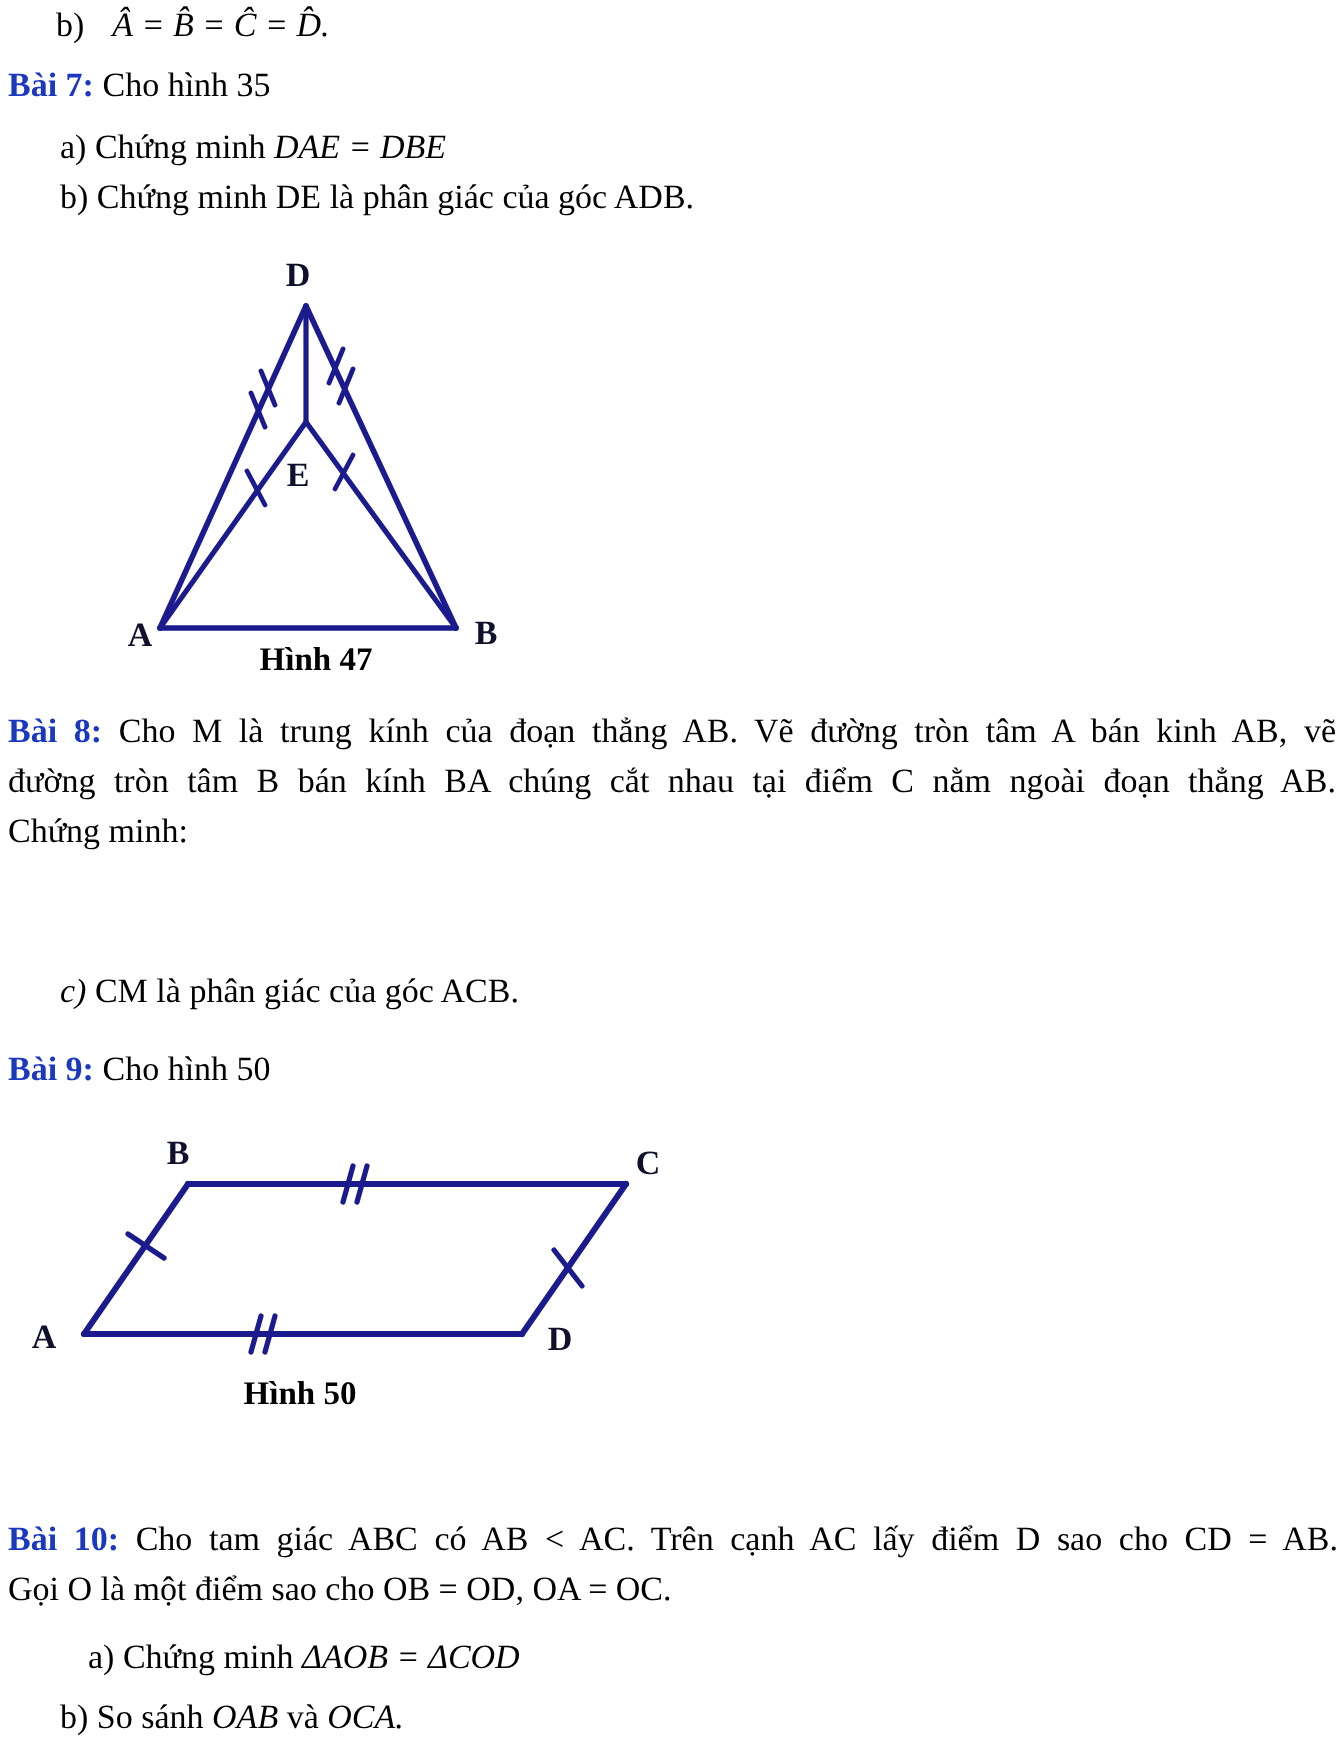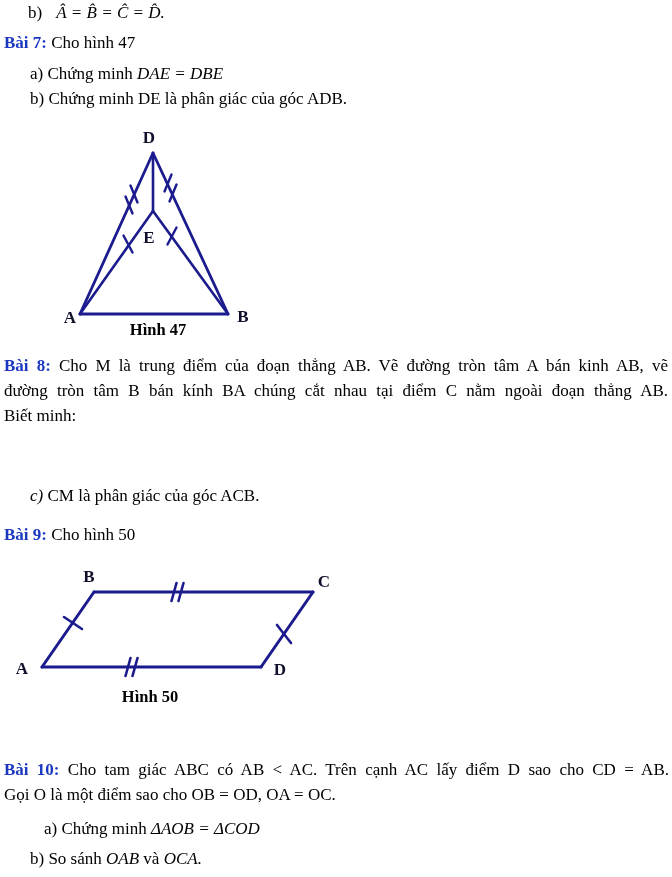--- a/index.html
+++ b/index.html
@@ -28,21 +28,21 @@
 </head>
 <body>
 
 <div id="page">
 
   <div class="abs" style="left:28px;top:3px;">
     <span>b)</span><span class="math" style="margin-left:14px;">Â = B̂ = Ĉ = D̂.</span>
   </div>
 
   <div class="abs" style="left:4px;top:33px;">
-    <span class="blue">Bài 7:</span><span> Cho hình 47</span>
+    <span class="blue">Bài 7:</span><span> Cho hình 35</span>
   </div>
   <div class="abs" style="left:30px;top:89px;">
     <span>b) Chứng minh DE là phân giác của góc ADB.</span>
   </div>
   <div class="abs" style="left:30px;top:64px;">
     <span>a) Chứng minh </span><span class="math">DAE = DBE</span>
   </div>
 
   <svg class="abs fig" style="left:55px;top:125px;" width="215" height="222" viewBox="0 0 215 222">
 
@@ -64,27 +64,27 @@
 
     <text x="94" y="18">D</text>
     <text x="94" y="118">E</text>
     <text x="15" y="198">A</text>
     <text x="188" y="197">B</text>
     <text x="103" y="210" class="cap" style="fill:#000;">Hình 47</text>
   </svg>
 
   <div class="abs" style="left:4px;top:356px;width:664px;">
     <div class="jline">
-      <span class="blue">Bài 8:</span><span> Cho M là trung điểm của đoạn thẳng AB. Vẽ đường tròn tâm A bán kinh AB, vẽ</span>
+      <span class="blue">Bài 8:</span><span> Cho M là trung kính của đoạn thẳng AB. Vẽ đường tròn tâm A bán kinh AB, vẽ</span>
     </div>
     <div class="jline">
       <span>đường tròn tâm B bán kính BA chúng cắt nhau tại điểm C nằm ngoài đoạn thẳng AB.</span>
     </div>
     <div class="pline">
-      <span>Biết minh:</span>
+      <span>Chứng minh:</span>
     </div>
   </div>
 
   <div class="abs" style="left:30px;top:486px;">
     <span class="math">c)</span><span> CM là phân giác của góc ACB.</span>
   </div>
 
   <div class="abs" style="left:4px;top:525px;">
     <span class="blue">Bài 9:</span><span> Cho hình 50</span>
   </div>

